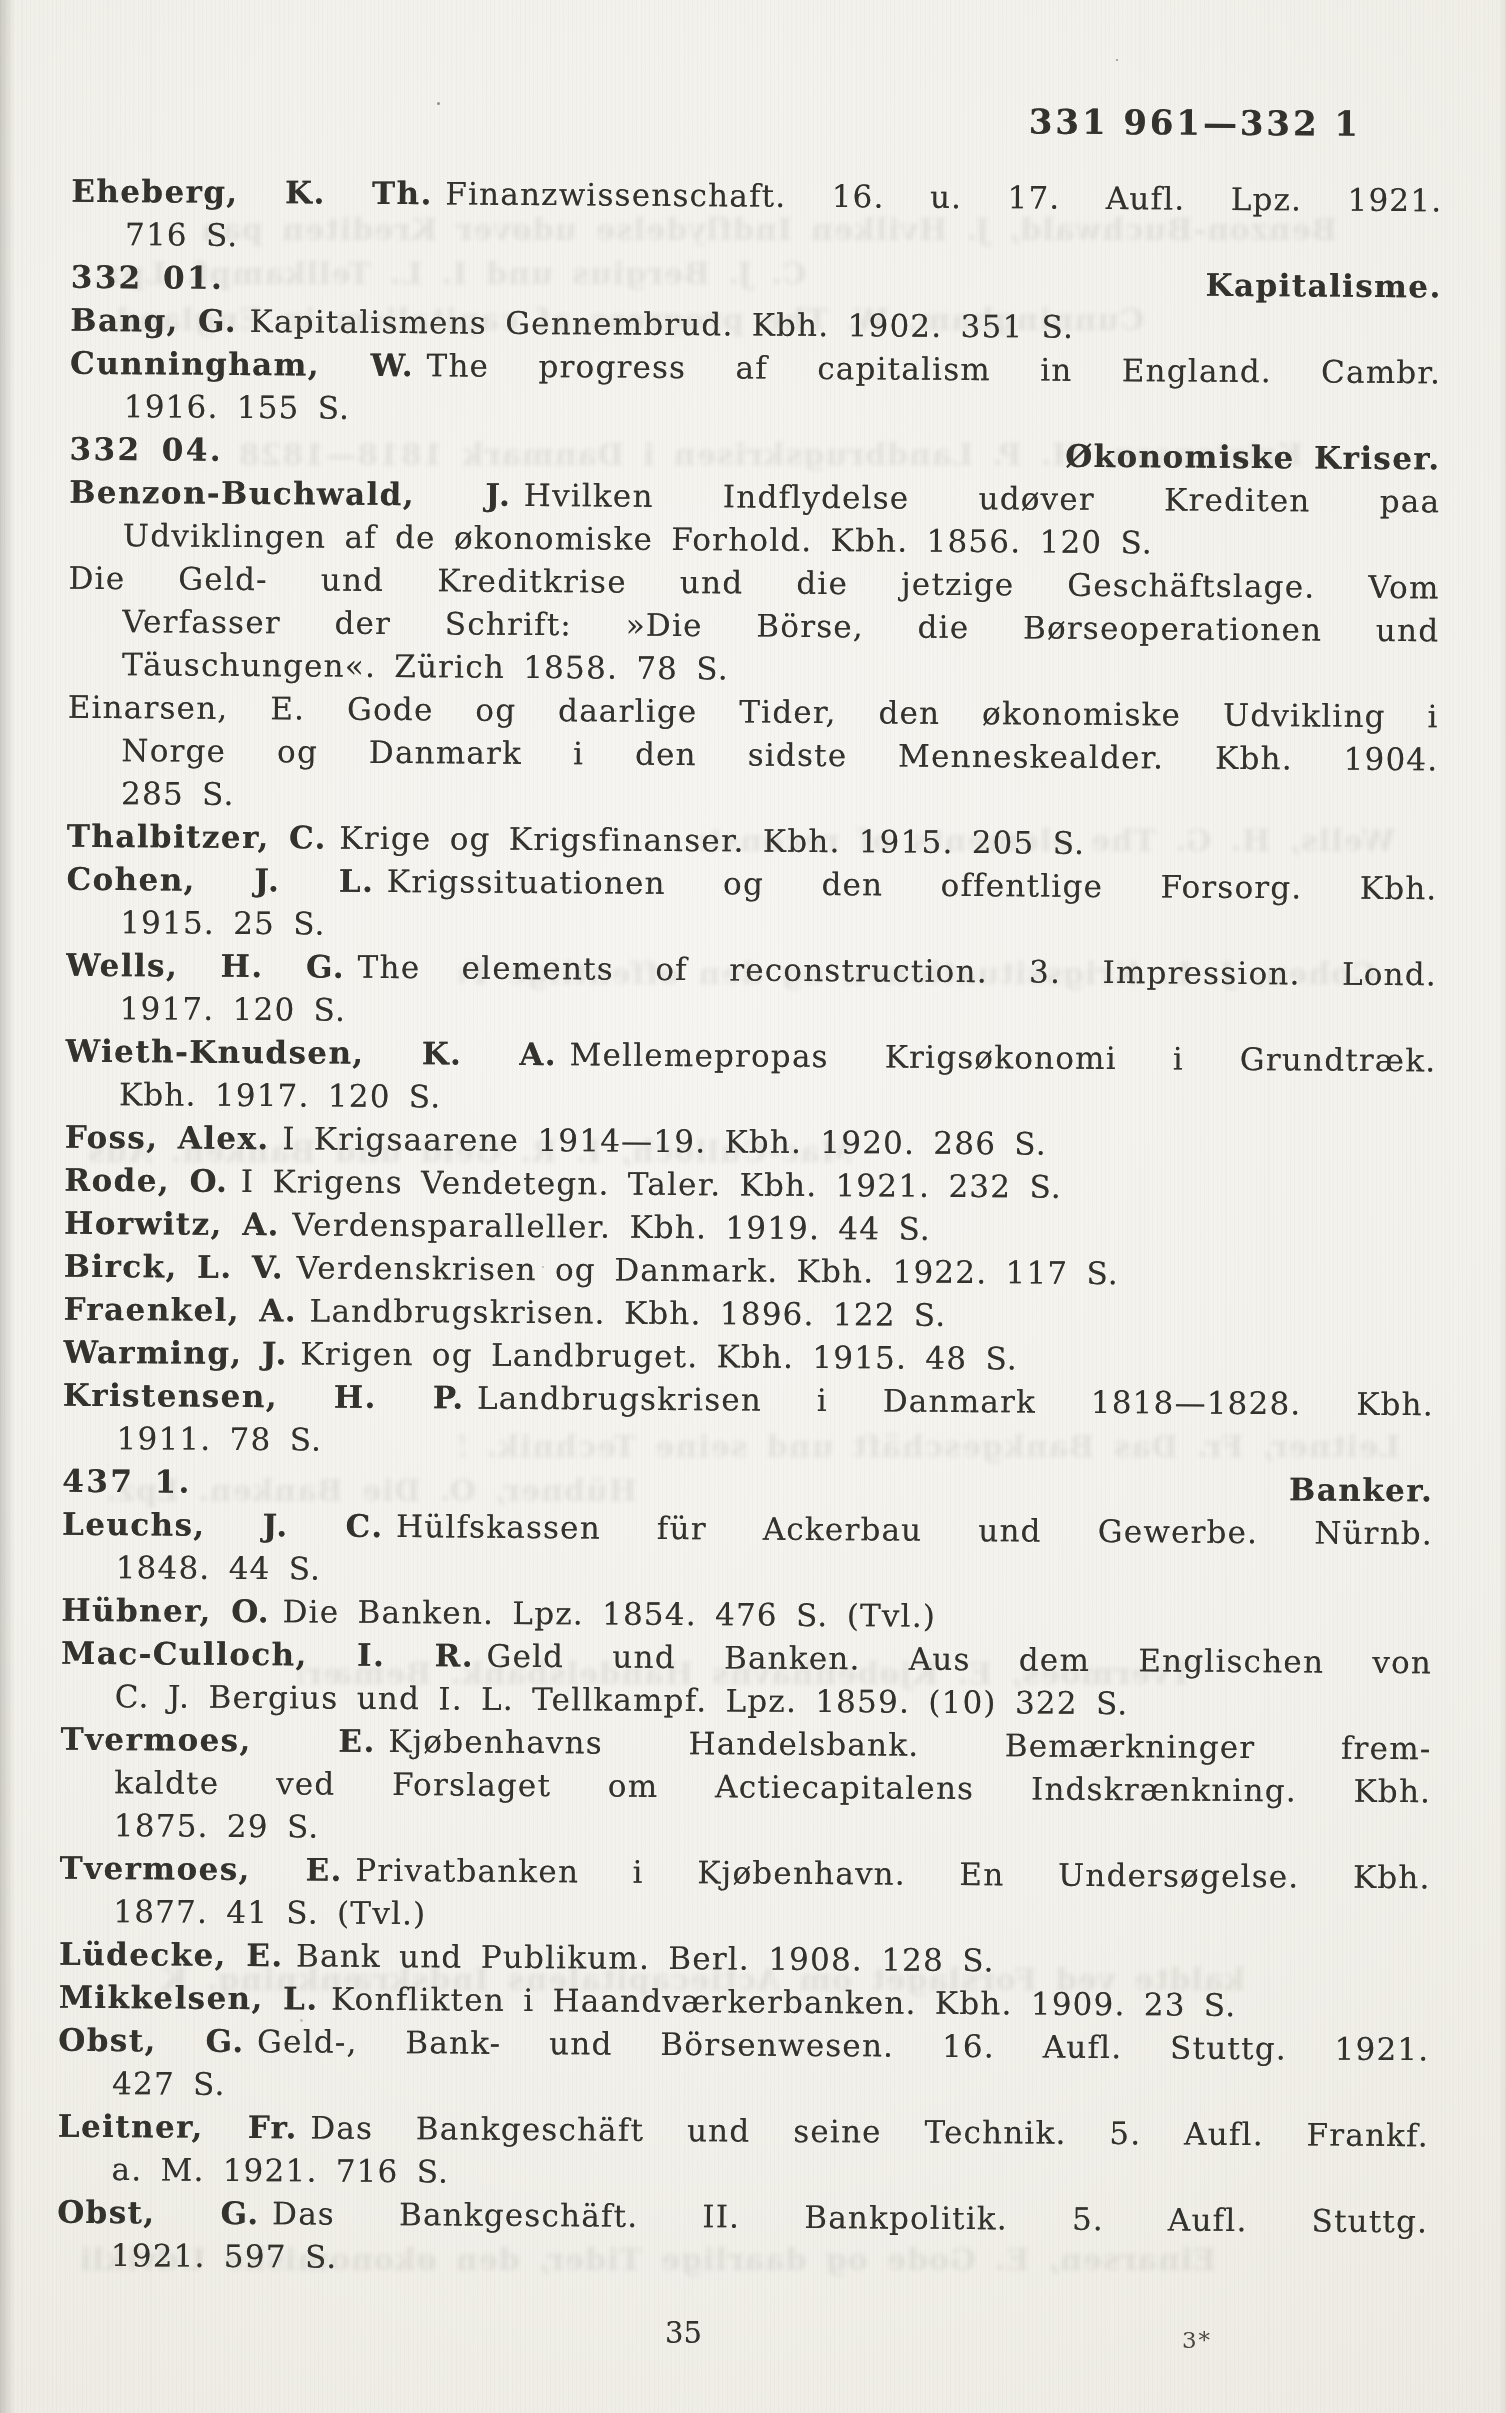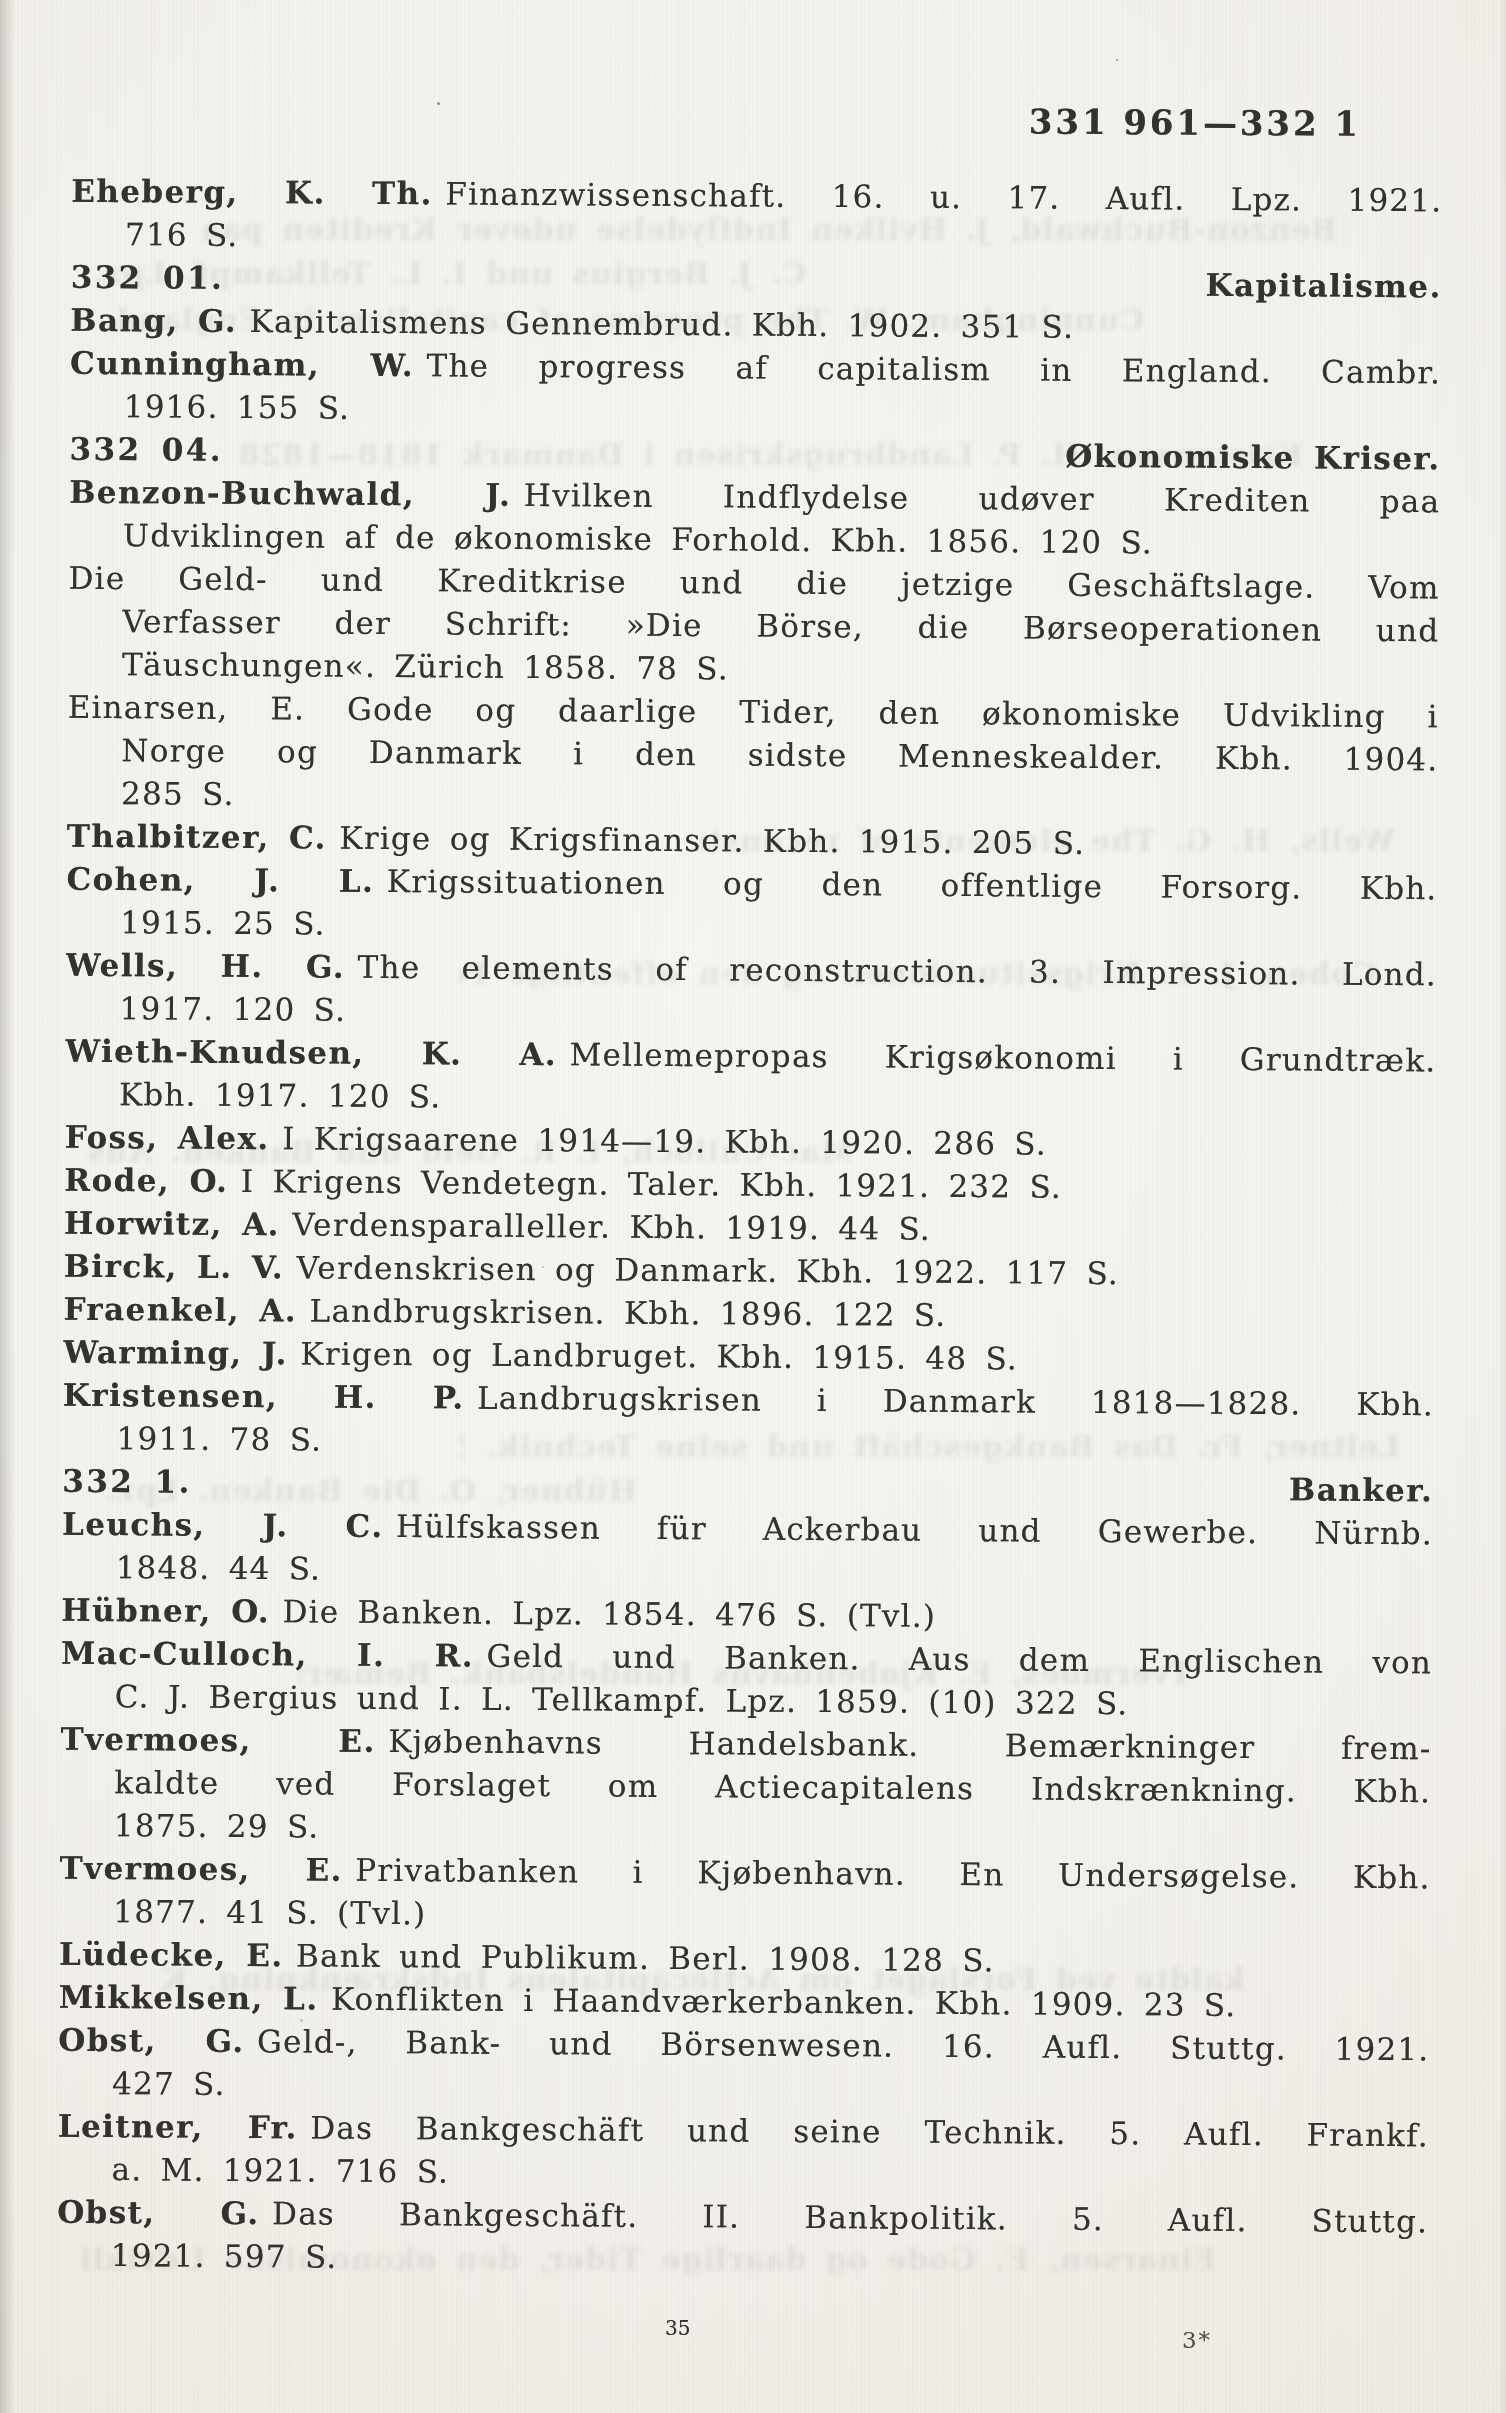--- a/index.html
+++ b/index.html
@@ -51,21 +51,21 @@
   }
   .row b { font-weight: bold; letter-spacing: 1.4px; margin-right: 12.6px; }
   .row.ind { padding-left: 54px; }
   .row.j { text-align: justify; text-align-last: justify; -moz-text-align-last: justify; }
   .row.heading { display: flex; justify-content: space-between; font-weight: bold; }
   .row.heading .num { letter-spacing: 2.4px; }
   .row.heading .title { letter-spacing: 1.4px; }
 
   .footer-num {
     position: absolute; left: 665px; top: 2316px;
-    font-size: 20px; color: var(--ink);
+    font-size: 29px; color: var(--ink);
     text-shadow: 0 0 0.6px rgba(42,40,35,.5);
   }
   .sig {
     position: absolute; left: 1182px; top: 2327px;
     font-size: 23px; color: #4a4842;
     letter-spacing: 1.9px;
   }
 
   
   .ghost-overlay { position: absolute; inset: 0; pointer-events: none; }
@@ -133,21 +133,21 @@
       <div class="row ind">Kbh. 1917. 120 S.</div>
       <div class="row"><b>Foss, Alex.</b>I Krigsaarene 1914—19. Kbh. 1920. 286 S.</div>
       <div class="row"><b>Rode, O.</b>I Krigens Vendetegn. Taler. Kbh. 1921. 232 S.</div>
       <div class="row"><b>Horwitz, A.</b>Verdensparalleller. Kbh. 1919. 44 S.</div>
       <div class="row"><b>Birck, L. V.</b>Verdenskrisen og Danmark. Kbh. 1922. 117 S.</div>
       <div class="row"><b>Fraenkel, A.</b>Landbrugskrisen. Kbh. 1896. 122 S.</div>
       <div class="row"><b>Warming, J.</b>Krigen og Landbruget. Kbh. 1915. 48 S.</div>
       <div class="row j"><b>Kristensen, H. P.</b>Landbrugskrisen i Danmark 1818—1828. Kbh.</div>
       <div class="row ind">1911. 78 S.</div>
       <div class="row heading">
-        <span class="num">332 1.</span>
+        <span class="num">437 1.</span>
         <span class="title">Banker.</span>
       </div>
       <div class="row j"><b>Leuchs, J. C.</b>Hülfskassen für Ackerbau und Gewerbe. Nürnb.</div>
       <div class="row ind">1848. 44 S.</div>
       <div class="row"><b>Hübner, O.</b>Die Banken. Lpz. 1854. 476 S. (Tvl.)</div>
       <div class="row j"><b>Mac-Culloch, I. R.</b>Geld und Banken. Aus dem Englischen von</div>
       <div class="row ind">C. J. Bergius und I. L. Tellkampf. Lpz. 1859. (10) 322 S.</div>
       <div class="row j"><b>Tvermoes, E.</b>Kjøbenhavns Handelsbank. Bemærkninger frem-</div>
       <div class="row ind j">kaldte ved Forslaget om Actiecapitalens Indskrænkning. Kbh.</div>
       <div class="row ind">1875. 29 S.</div>

